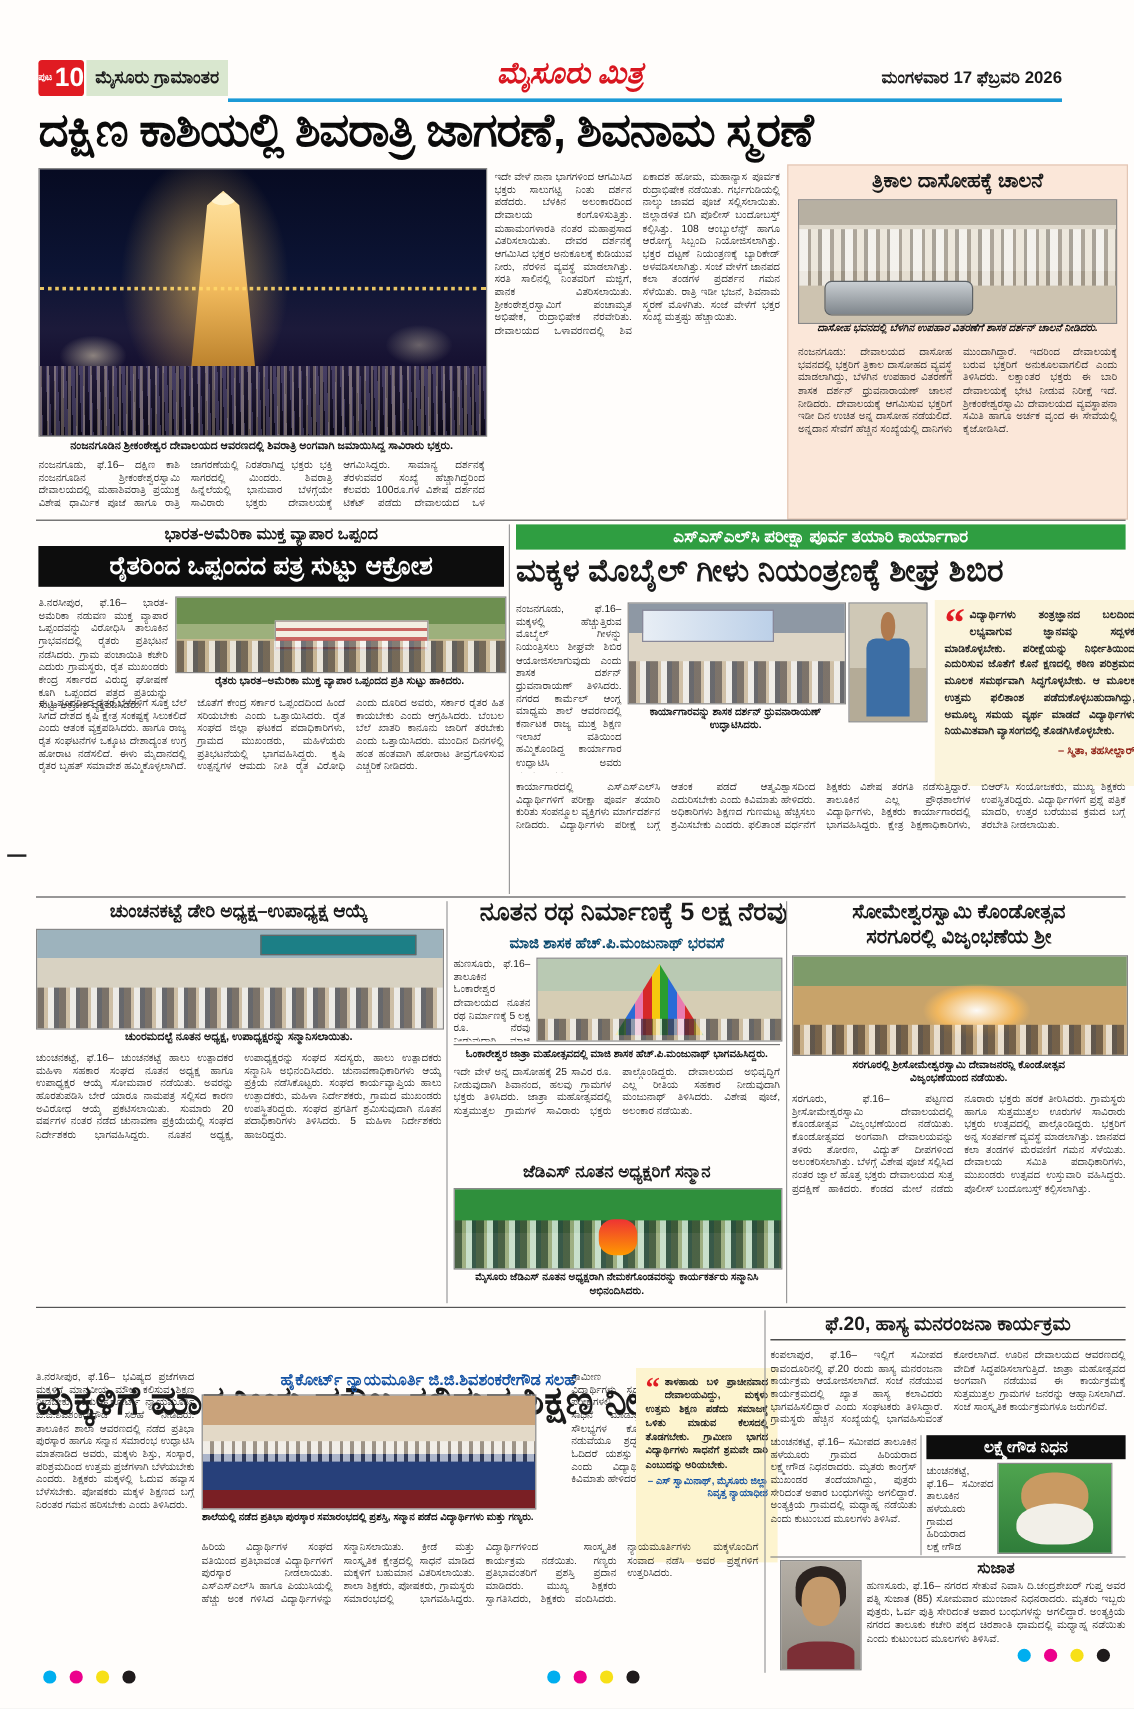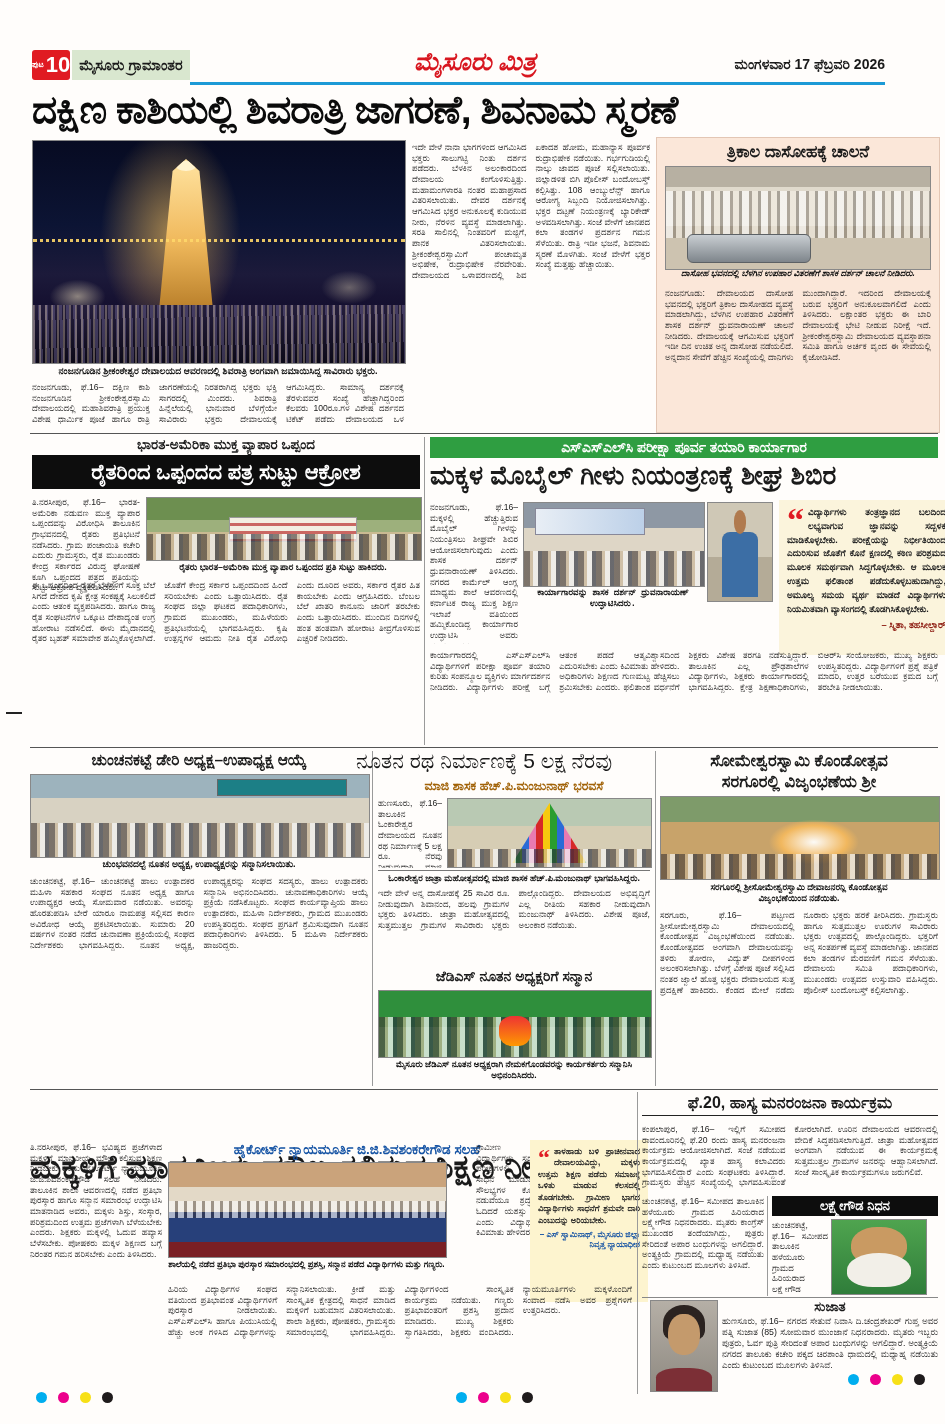--- a/index.html
+++ b/index.html
@@ -146,42 +146,42 @@
   <div class="greenbar abs" style="left:430px;top:437px;width:508px;height:21px;font-size:14px;line-height:21px;">ಎಸ್‌ಎಸ್‌ಎಲ್‌ಸಿ ಪರೀಕ್ಷಾ ಪೂರ್ವ ತಯಾರಿ ಕಾರ್ಯಾಗಾರ</div>
   <div class="abs" style="left:430px;top:460px;width:508px;font-size:26px;font-weight:800;white-space:nowrap;">ಮಕ್ಕಳ ಮೊಬೈಲ್ ಗೀಳು ನಿಯಂತ್ರಣಕ್ಕೆ ಶೀಘ್ರ ಶಿಬಿರ</div>
   <div class="bt abs" style="left:430px;top:502px;width:88px;height:142px;">ನಂಜನಗೂಡು, ಫೆ.16– ಮಕ್ಕಳಲ್ಲಿ ಹೆಚ್ಚುತ್ತಿರುವ ಮೊಬೈಲ್ ಗೀಳನ್ನು ನಿಯಂತ್ರಿಸಲು ಶೀಘ್ರವೇ ಶಿಬಿರ ಆಯೋಜಿಸಲಾಗುವುದು ಎಂದು ಶಾಸಕ ದರ್ಶನ್ ಧ್ರುವನಾರಾಯಣ್ ತಿಳಿಸಿದರು. ನಗರದ ಕಾರ್ಮೆಲ್ ಆಂಗ್ಲ ಮಾಧ್ಯಮ ಶಾಲೆ ಆವರಣದಲ್ಲಿ ಕರ್ನಾಟಕ ರಾಜ್ಯ ಮುಕ್ತ ಶಿಕ್ಷಣ ಇಲಾಖೆ ವತಿಯಿಂದ ಹಮ್ಮಿಕೊಂಡಿದ್ದ ಕಾರ್ಯಾಗಾರ ಉದ್ಘಾಟಿಸಿ ಅವರು ಮಾತನಾಡಿದರು.</div>
   <div class="ph ph-mob abs" style="left:523px;top:502px;width:180px;height:83px;">
     <div class="bnr"></div>
     <div class="heads"></div>
   </div>
   <div class="ph ph-speaker abs" style="left:707px;top:502px;width:64px;height:98px;">
     <div class="man"></div>
   </div>
-  <div class="cap abs" style="left:523px;top:588px;width:180px;font-size:8.6px;font-family:Liberation Mono, monospace;">ಕಾರ್ಯಾಗಾರವನ್ನು ಶಾಸಕ ದರ್ಶನ್ ಧ್ರುವನಾರಾಯಣ್ ಉದ್ಘಾಟಿಸಿದರು.</div>
+  <div class="cap abs" style="left:523px;top:588px;width:180px;font-size:8.6px;">ಕಾರ್ಯಾಗಾರವನ್ನು ಶಾಸಕ ದರ್ಶನ್ ಧ್ರುವನಾರಾಯಣ್ ಉದ್ಘಾಟಿಸಿದರು.</div>
   <div class="qbox" style="left:779px;top:500px;width:159px;height:143px;">
     <span class="qmark">“</span>
     <div class="qtext" style="font-size:8.9px;">ವಿದ್ಯಾರ್ಥಿಗಳು ತಂತ್ರಜ್ಞಾನದ ಬಲದಿಂದ ಲಭ್ಯವಾಗುವ ಜ್ಞಾನವನ್ನು ಸದ್ಬಳಕೆ ಮಾಡಿಕೊಳ್ಳಬೇಕು. ಪರೀಕ್ಷೆಯನ್ನು ನಿರ್ಭೀತಿಯಿಂದ ಎದುರಿಸುವ ಜೊತೆಗೆ ಕೊನೆ ಕ್ಷಣದಲ್ಲಿ ಕಠಿಣ ಪರಿಶ್ರಮದ ಮೂಲಕ ಸಮರ್ಥವಾಗಿ ಸಿದ್ಧಗೊಳ್ಳಬೇಕು. ಆ ಮೂಲಕ ಉತ್ತಮ ಫಲಿತಾಂಶ ಪಡೆದುಕೊಳ್ಳಬಹುದಾಗಿದ್ದು, ಅಮೂಲ್ಯ ಸಮಯ ವ್ಯರ್ಥ ಮಾಡದೆ ವಿದ್ಯಾರ್ಥಿಗಳು ನಿಯಮಿತವಾಗಿ ವ್ಯಾಸಂಗದಲ್ಲಿ ತೊಡಗಿಸಿಕೊಳ್ಳಬೇಕು.</div>
     <div class="qattr">– ಸ್ಮಿತಾ, ತಹಸೀಲ್ದಾರ್</div>
   </div>
   <div class="bt cols4 abs" style="left:430px;top:650px;width:508px;height:93px;">ಕಾರ್ಯಾಗಾರದಲ್ಲಿ ಎಸ್‌ಎಸ್‌ಎಲ್‌ಸಿ ವಿದ್ಯಾರ್ಥಿಗಳಿಗೆ ಪರೀಕ್ಷಾ ಪೂರ್ವ ತಯಾರಿ ಕುರಿತು ಸಂಪನ್ಮೂಲ ವ್ಯಕ್ತಿಗಳು ಮಾರ್ಗದರ್ಶನ ನೀಡಿದರು. ವಿದ್ಯಾರ್ಥಿಗಳು ಪರೀಕ್ಷೆ ಬಗ್ಗೆ ಆತಂಕ ಪಡದೆ ಆತ್ಮವಿಶ್ವಾಸದಿಂದ ಎದುರಿಸಬೇಕು ಎಂದು ಕಿವಿಮಾತು ಹೇಳಿದರು. ಅಧಿಕಾರಿಗಳು ಶಿಕ್ಷಣದ ಗುಣಮಟ್ಟ ಹೆಚ್ಚಿಸಲು ಶ್ರಮಿಸಬೇಕು ಎಂದರು. ಫಲಿತಾಂಶ ವರ್ಧನೆಗೆ ಶಿಕ್ಷಕರು ವಿಶೇಷ ತರಗತಿ ನಡೆಸುತ್ತಿದ್ದಾರೆ. ತಾಲೂಕಿನ ಎಲ್ಲ ಪ್ರೌಢಶಾಲೆಗಳ ವಿದ್ಯಾರ್ಥಿಗಳು, ಶಿಕ್ಷಕರು ಕಾರ್ಯಾಗಾರದಲ್ಲಿ ಭಾಗವಹಿಸಿದ್ದರು. ಕ್ಷೇತ್ರ ಶಿಕ್ಷಣಾಧಿಕಾರಿಗಳು, ಬಿಆರ್‌ಸಿ ಸಂಯೋಜಕರು, ಮುಖ್ಯ ಶಿಕ್ಷಕರು ಉಪಸ್ಥಿತರಿದ್ದರು. ವಿದ್ಯಾರ್ಥಿಗಳಿಗೆ ಪ್ರಶ್ನೆ ಪತ್ರಿಕೆ ಮಾದರಿ, ಉತ್ತರ ಬರೆಯುವ ಕ್ರಮದ ಬಗ್ಗೆ ತರಬೇತಿ ನೀಡಲಾಯಿತು.</div>
 
   <div class="hrule" style="left:30px;top:747px;width:908px;"></div>
   <div class="dash"></div>
 
   <div class="abs" style="left:30px;top:751px;width:338px;font-size:15.5px;font-weight:800;text-align:center;">ಚುಂಚನಕಟ್ಟೆ ಡೇರಿ ಅಧ್ಯಕ್ಷ–ಉಪಾಧ್ಯಕ್ಷ ಆಯ್ಕೆ</div>
   <div class="ph ph-dairy abs" style="left:30px;top:774px;width:338px;height:82px;">
     <div class="sign"></div>
     <div class="heads"></div>
   </div>
-  <div class="cap abs" style="left:30px;top:859px;width:338px;">ಚುಂಭವನದಲ್ಟೆ ನೂತನ ಅಧ್ಯಕ್ಷ, ಉಪಾಧ್ಯಕ್ಷರನ್ನು ಸನ್ಮಾನಿಸಲಾಯಿತು.</div>
+  <div class="cap abs" style="left:30px;top:859px;width:338px;">ಚುಂರಮದಲ್ಟೆ ನೂತನ ಅಧ್ಯಕ್ಷ, ಉಪಾಧ್ಯಕ್ಷರನ್ನು ಸನ್ಮಾನಿಸಲಾಯಿತು.</div>
   <div class="bt cols2 abs" style="left:30px;top:876px;width:338px;height:208px;">ಚುಂಚನಕಟ್ಟೆ, ಫೆ.16– ಚುಂಚನಕಟ್ಟೆ ಹಾಲು ಉತ್ಪಾದಕರ ಮಹಿಳಾ ಸಹಕಾರ ಸಂಘದ ನೂತನ ಅಧ್ಯಕ್ಷ ಹಾಗೂ ಉಪಾಧ್ಯಕ್ಷರ ಆಯ್ಕೆ ಸೋಮವಾರ ನಡೆಯಿತು. ಅವರನ್ನು ಹೊರತುಪಡಿಸಿ ಬೇರೆ ಯಾರೂ ನಾಮಪತ್ರ ಸಲ್ಲಿಸದ ಕಾರಣ ಅವಿರೋಧ ಆಯ್ಕೆ ಪ್ರಕಟಿಸಲಾಯಿತು. ಸುಮಾರು 20 ವರ್ಷಗಳ ನಂತರ ನಡೆದ ಚುನಾವಣಾ ಪ್ರಕ್ರಿಯೆಯಲ್ಲಿ ಸಂಘದ ನಿರ್ದೇಶಕರು ಭಾಗವಹಿಸಿದ್ದರು. ನೂತನ ಅಧ್ಯಕ್ಷ, ಉಪಾಧ್ಯಕ್ಷರನ್ನು ಸಂಘದ ಸದಸ್ಯರು, ಹಾಲು ಉತ್ಪಾದಕರು ಸನ್ಮಾನಿಸಿ ಅಭಿನಂದಿಸಿದರು. ಚುನಾವಣಾಧಿಕಾರಿಗಳು ಆಯ್ಕೆ ಪ್ರಕ್ರಿಯೆ ನಡೆಸಿಕೊಟ್ಟರು. ಸಂಘದ ಕಾರ್ಯವ್ಯಾಪ್ತಿಯ ಹಾಲು ಉತ್ಪಾದಕರು, ಮಹಿಳಾ ನಿರ್ದೇಶಕರು, ಗ್ರಾಮದ ಮುಖಂಡರು ಉಪಸ್ಥಿತರಿದ್ದರು. ಸಂಘದ ಪ್ರಗತಿಗೆ ಶ್ರಮಿಸುವುದಾಗಿ ನೂತನ ಪದಾಧಿಕಾರಿಗಳು ತಿಳಿಸಿದರು. 5 ಮಹಿಳಾ ನಿರ್ದೇಶಕರು ಹಾಜರಿದ್ದರು.</div>
   <div class="vrule" style="left:372px;top:751px;height:335px;"></div>
 
-  <div class="abs" style="left:356px;top:749px;width:300px;font-size:21px;font-weight:400;white-space:nowrap;text-align:left;">ನೂತನ ರಥ ನಿರ್ಮಾಣಕ್ಕೆ 5 ಲಕ್ಷ ನೆರವು</div>
-  <div class="kicker abs" style="left:378px;top:779px;width:272px;font-size:12.5px;color:#a16207;">ಮಾಜಿ ಶಾಸಕ ಹೆಚ್.ಪಿ.ಮಂಜುನಾಥ್ ಭರವಸೆ</div>
+  <div class="abs" style="left:356px;top:749px;width:300px;font-size:21px;font-weight:700;white-space:nowrap;text-align:right;">ನೂತನ ರಥ ನಿರ್ಮಾಣಕ್ಕೆ 5 ಲಕ್ಷ ನೆರವು</div>
+  <div class="kicker abs" style="left:378px;top:779px;width:272px;font-size:12.5px;color:#0c4a6e;">ಮಾಜಿ ಶಾಸಕ ಹೆಚ್.ಪಿ.ಮಂಜುನಾಥ್ ಭರವಸೆ</div>
   <div class="bt abs" style="left:378px;top:798px;width:64px;height:70px;">ಹುಣಸೂರು, ಫೆ.16– ತಾಲೂಕಿನ ಓಂಕಾರೇಶ್ವರ ದೇವಾಲಯದ ನೂತನ ರಥ ನಿರ್ಮಾಣಕ್ಕೆ 5 ಲಕ್ಷ ರೂ. ನೆರವು ನೀಡುವುದಾಗಿ ಮಾಜಿ ಶಾಸಕ ಹೆಚ್.ಪಿ.ಮಂಜುನಾಥ್ ಭರವಸೆ ನೀಡಿದರು.</div>
   <div class="ph ph-ratha abs" style="left:447px;top:798px;width:203px;height:68px;">
     <div class="cone"></div>
     <div class="heads" style="height:26%;"></div>
   </div>
   <div class="cap abs" style="left:378px;top:870px;width:272px;font-size:8.6px;border-top:1px solid #777;padding-top:2px;">ಓಂಕಾರೇಶ್ವರ ಜಾತ್ರಾ ಮಹೋತ್ಸವದಲ್ಲಿ ಮಾಜಿ ಶಾಸಕ ಹೆಚ್.ಪಿ.ಮಂಜುನಾಥ್ ಭಾಗವಹಿಸಿದ್ದರು.</div>
   <div class="bt cols2 abs" style="left:378px;top:888px;width:272px;height:76px;">ಇದೇ ವೇಳೆ ಅನ್ನ ದಾಸೋಹಕ್ಕೆ 25 ಸಾವಿರ ರೂ. ನೀಡುವುದಾಗಿ ಶಿವಾನಂದ, ಹಲವು ಗ್ರಾಮಗಳ ಭಕ್ತರು ತಿಳಿಸಿದರು. ಜಾತ್ರಾ ಮಹೋತ್ಸವದಲ್ಲಿ ಸುತ್ತಮುತ್ತಲ ಗ್ರಾಮಗಳ ಸಾವಿರಾರು ಭಕ್ತರು ಪಾಲ್ಗೊಂಡಿದ್ದರು. ದೇವಾಲಯದ ಅಭಿವೃದ್ಧಿಗೆ ಎಲ್ಲ ರೀತಿಯ ಸಹಕಾರ ನೀಡುವುದಾಗಿ ಮಂಜುನಾಥ್ ತಿಳಿಸಿದರು. ವಿಶೇಷ ಪೂಜೆ, ಅಲಂಕಾರ ನಡೆಯಿತು.</div>
   <div class="abs" style="left:378px;top:968px;width:272px;font-size:14px;font-weight:800;text-align:center;">ಜೆಡಿಎಸ್ ನೂತನ ಅಧ್ಯಕ್ಷರಿಗೆ ಸನ್ಮಾನ</div>
   <div class="ph ph-jds abs" style="left:378px;top:990px;width:272px;height:66px;">
     <div class="heads" style="height:60%;"></div>

